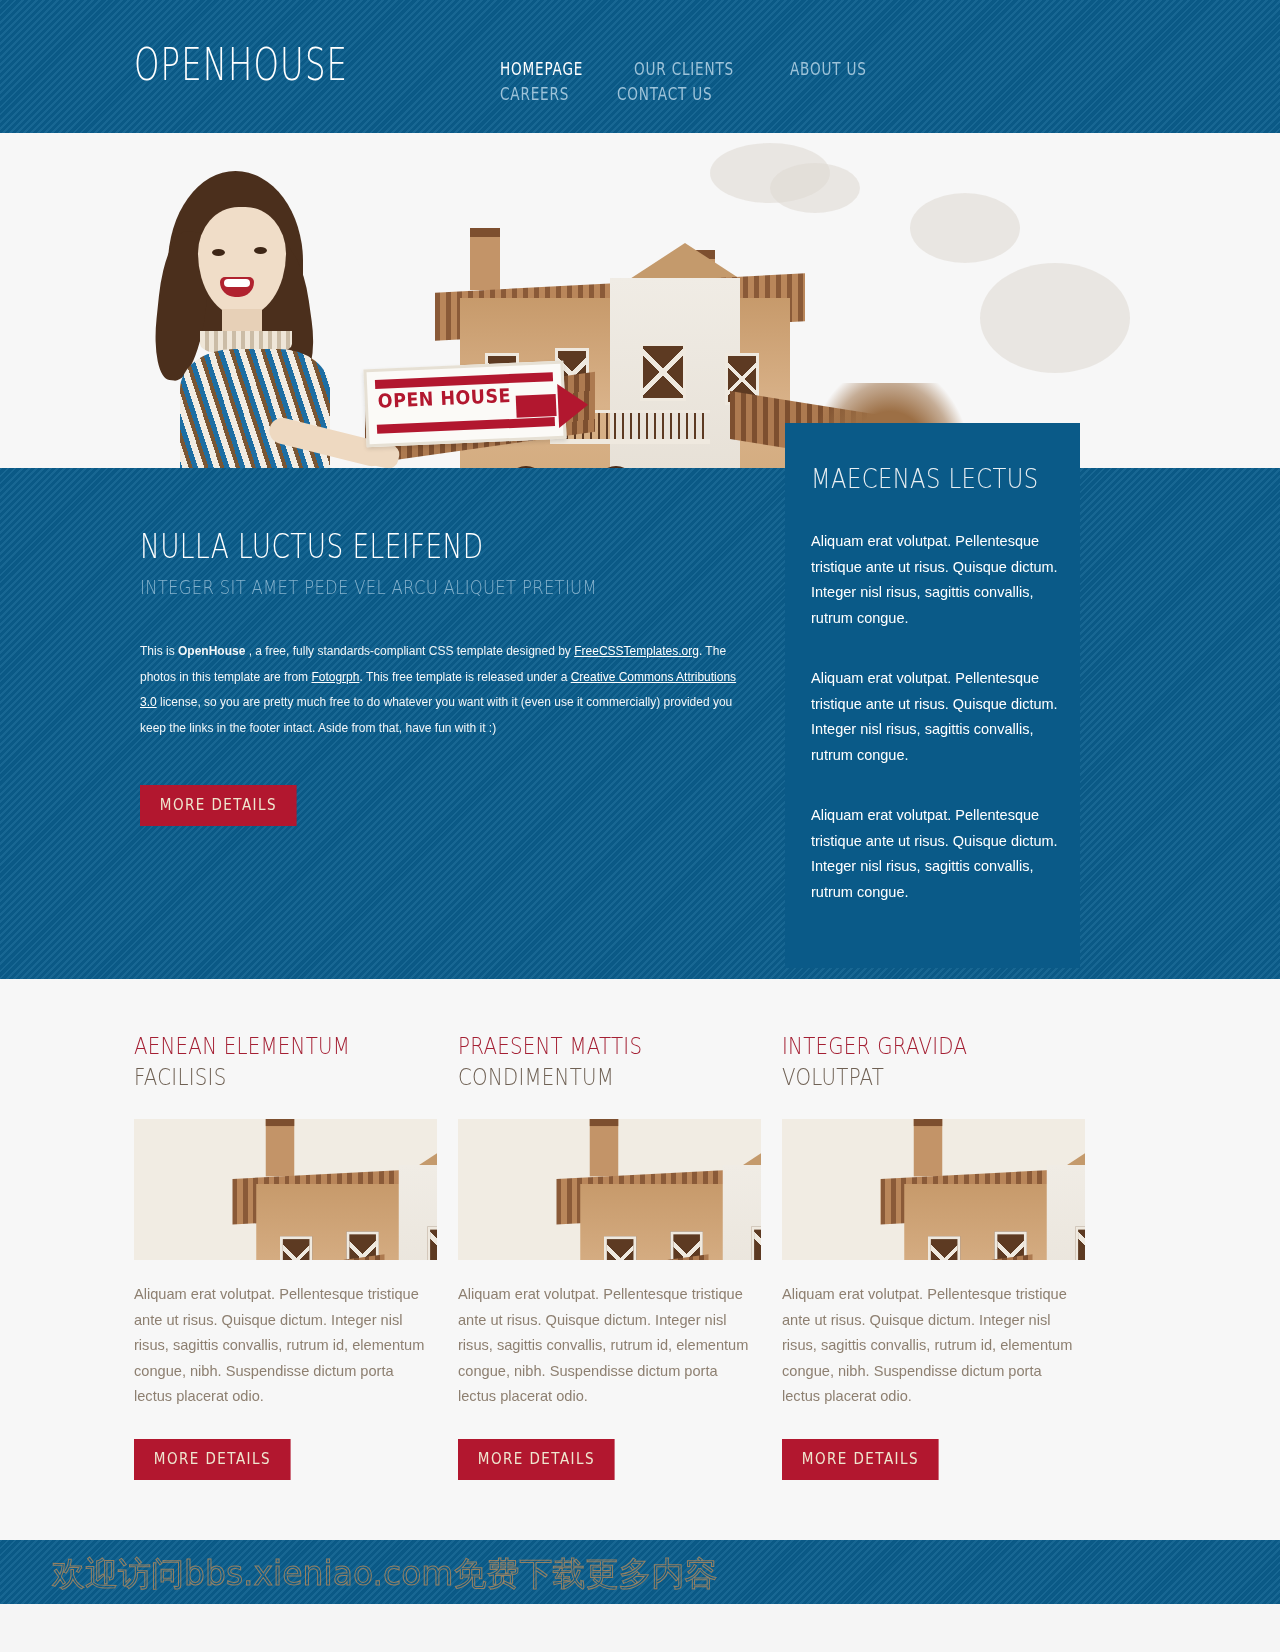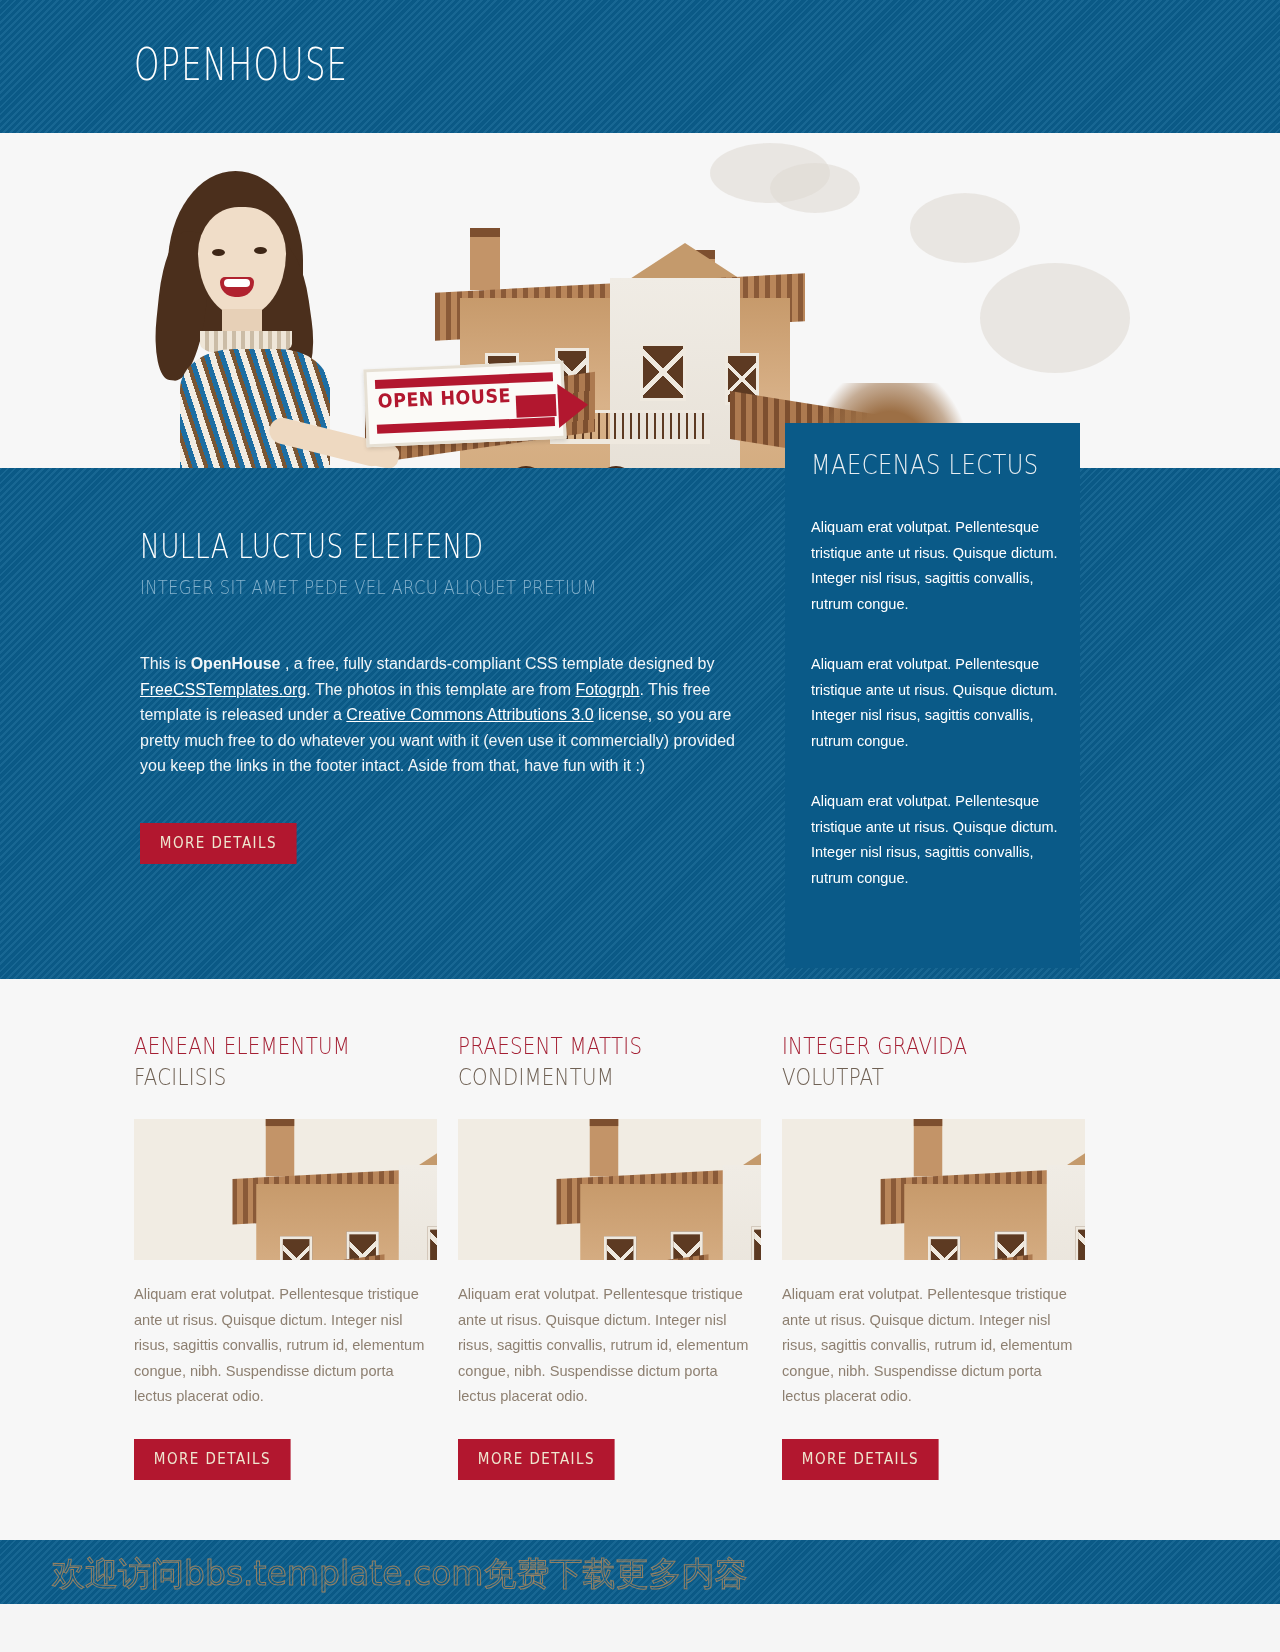--- a/index.html
+++ b/index.html
@@ -230,22 +230,22 @@
     white-space:nowrap;
   }
   #maincol h3{
     margin-top:9px;
     font-size:20px;color:#85b2cd;font-weight:300;letter-spacing:.4px;
     font-family:"DejaVu Sans", sans-serif;
     transform:scaleX(.82);transform-origin:left top;
     white-space:nowrap;
   }
   #maincol p{
-    margin-top:52px;
-    font-size:16px;line-height:25.5px;color:#f2f6f8;
+    margin-top:40px;
+    font-size:12px;line-height:25.5px;color:#f2f6f8;
     max-width:608px;
   }
   #maincol p b{font-weight:bold;}
   #maincol p a{color:#ffffff;text-decoration:underline;}
   .btn{
     display:inline-block;
     background:#b2172f;
     color:#efe6cf;
     font-size:15px;
     letter-spacing:1.6px;
@@ -258,21 +258,21 @@
   #morebtn-wrap{ margin-top:44px; }
 
   
   #sidebar{
     position:absolute;
     left:785px;
     top:-45px;
     width:295px;
     min-height:545px;
     background:#0a5a88;
-    padding:26px 36px 30px 26px;
+    padding:40px 36px 30px 26px;
   }
   #sidebar h2{
     font-size:27px;color:#e8eef2;font-weight:300;letter-spacing:.5px;
     font-family:"DejaVu Sans", sans-serif;
     transform:scaleX(.84);transform-origin:left top;
     white-space:nowrap;
   }
   #sidebar .sb-p{
     margin-top:35px;
     font-size:14.5px;line-height:25.5px;color:#ffffff;
@@ -332,20 +332,27 @@
     font-family:"DejaVu Sans", sans-serif;
     white-space:nowrap;
   }
 </style>
 </head>
 <body>
 
 <div id="header" class="striped">
   <div class="header-inner">
     <div id="logo">OPENHOUSE</div>
+    <div id="mainnav">
+      <a class="current">HOMEPAGE</a>
+      <a>OUR CLIENTS</a>
+      <a>ABOUT US</a>
+      <a>CAREERS</a>
+      <a>CONTACT US</a>
+    </div>
   </div>
 </div>
 
 <div id="hero">
   <div class="hero-art">
 
     <div class="cloud" style="left:560px;top:10px;width:120px;height:60px;"></div>
     <div class="cloud" style="left:620px;top:30px;width:90px;height:50px;"></div>
     <div class="cloud" style="left:830px;top:130px;width:150px;height:110px;"></div>
     <div class="cloud" style="left:760px;top:60px;width:110px;height:70px;"></div>
@@ -496,14 +503,14 @@
         </div>
       </div>
       <p>Aliquam erat volutpat. Pellentesque tristique ante ut risus. Quisque dictum. Integer nisl risus, sagittis convallis, rutrum id, elementum congue, nibh. Suspendisse dictum porta lectus placerat odio.</p>
       <a href="#" class="btn">MORE DETAILS</a>
     </div>
 
   </div>
 </div>
 
 <div id="footer" class="striped">
-  <div id="watermark">欢迎访问bbs.template.com免费下载更多内容</div>
+  <div id="watermark">欢迎访问bbs.xieniao.com免费下载更多内容</div>
 </div>
 
 </body></html>

